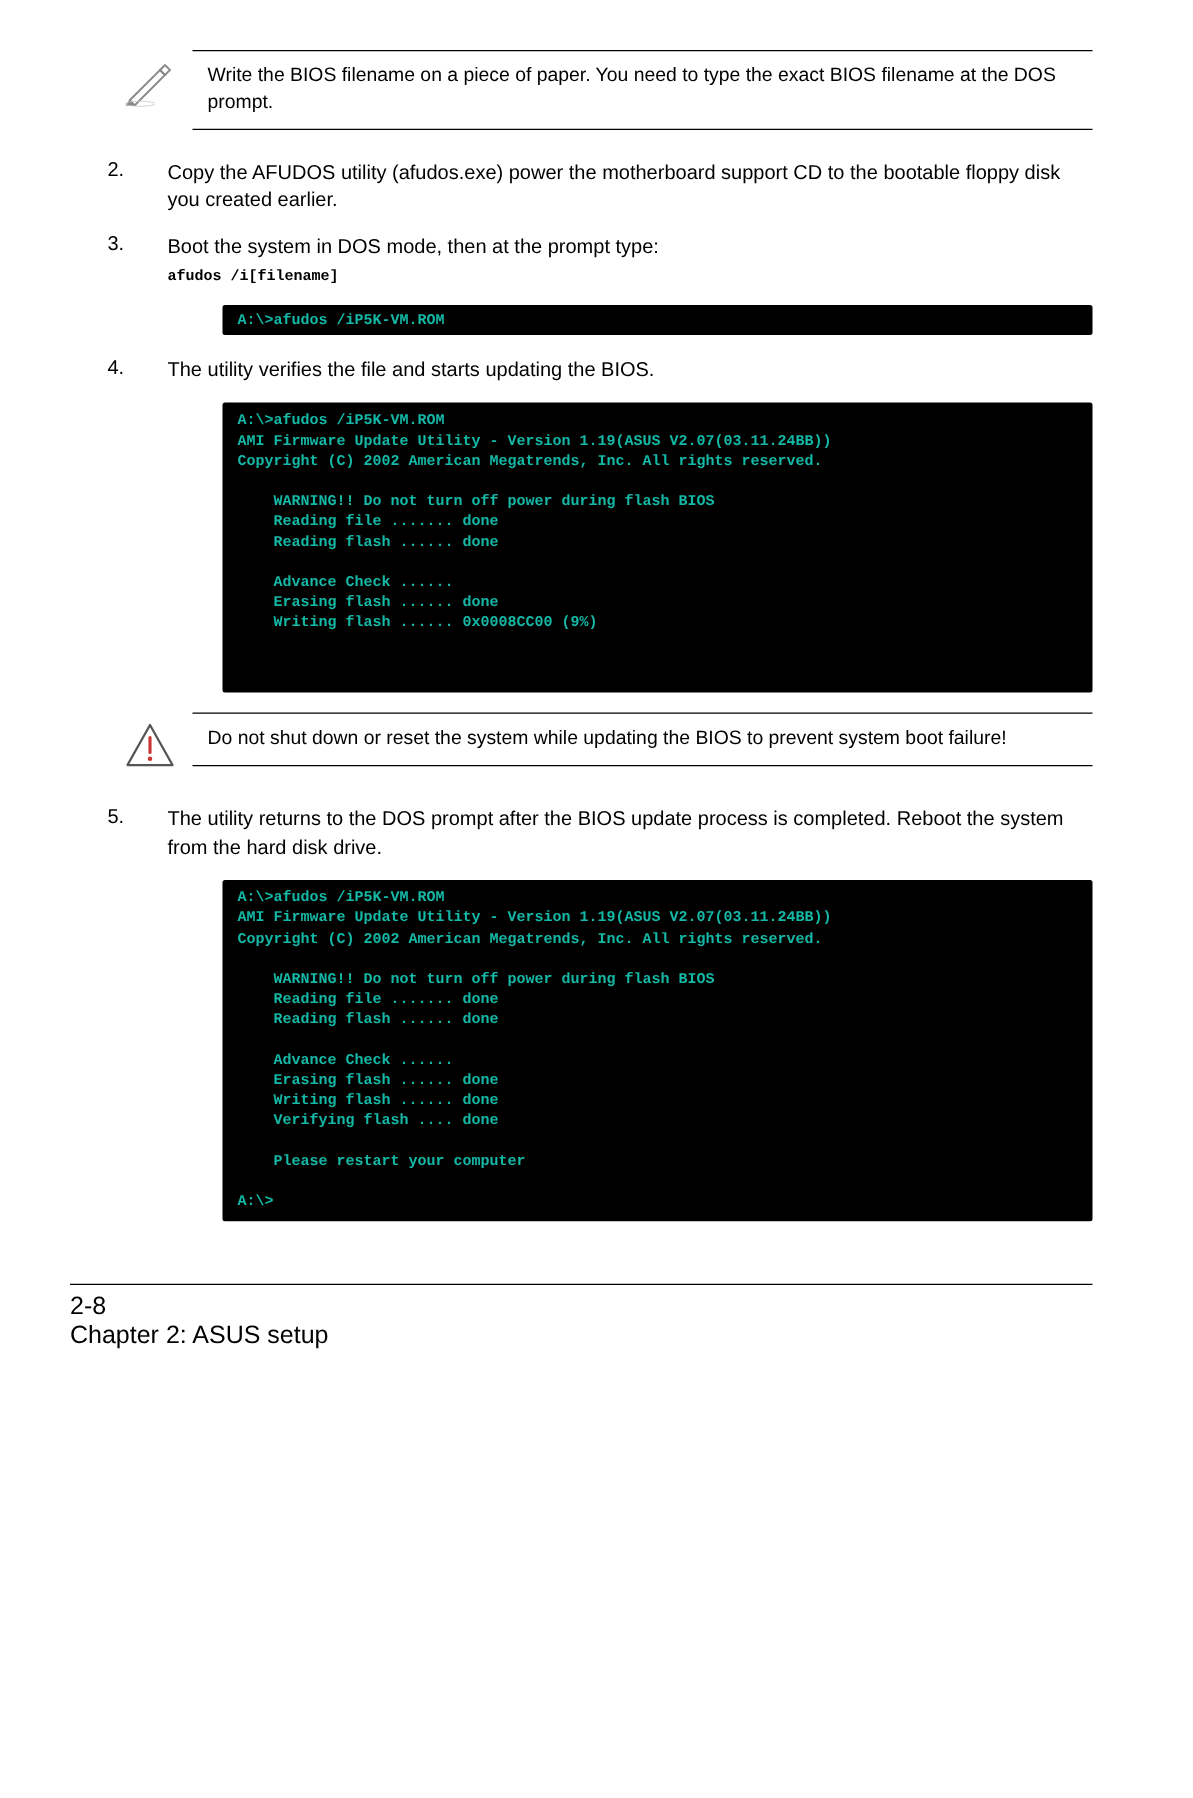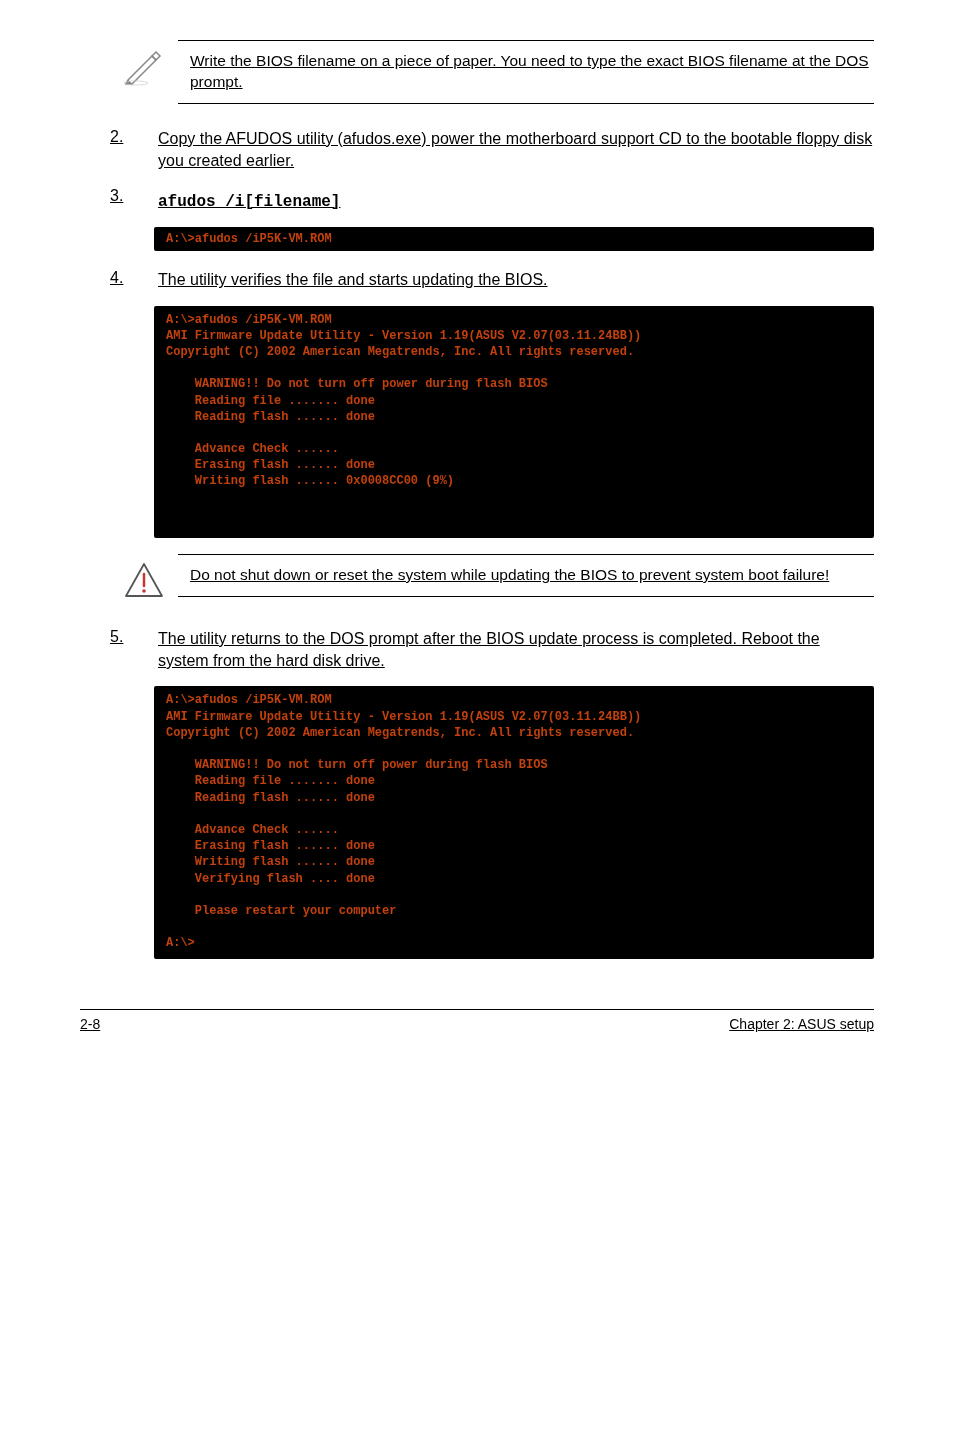--- a/index.html
+++ b/index.html
@@ -5,22 +5,21 @@
   body {
     margin: 0;
     padding: 0;
     font-family: Arial, Helvetica, sans-serif;
     font-size: 16px;
     color: #000;
     background: #fff;
     width: 954px;
   }
   .page {
-    padding: 40px 80px 20px 110px;
-    text-decoration: underline;
+    padding: 40px 80px 20px 86px;
   }
   .note-block {
     display: flex;
     align-items: flex-start;
     margin-bottom: 24px;
     margin-left: 12px;
   }
   .note-block .rule {
     border-top: 1px solid #000;
     border-bottom: 1px solid #000;
@@ -52,57 +51,58 @@
     font-size: 16px;
   }
   .step-body {
     flex: 1;
     font-size: 16px;
     line-height: 1.4;
   }
   .code-inline {
     font-family: "Courier New", monospace;
     font-weight: bold;
-    font-size: 16px;
+    font-size: 12px;
     display: block;
     margin-top: 4px;
   }
   .sub-para {
     margin-top: 14px;
   }
   .terminal {
     background: #000;
-    color: #c2410c;
+    color: #14b8a6;
     font-family: "Courier New", monospace;
     font-size: 12px;
     font-weight: bold;
     line-height: 1.35;
     padding: 6px 12px 6px 12px;
-    margin: 6px 0 16px 44px;
+    margin: 6px 0 16px 92px;
     white-space: pre;
     border-radius: 2px;
   }
   .terminal.short {
     padding: 4px 12px;
     margin-bottom: 18px;
   }
   .terminal.tall {
     padding-bottom: 48px;
   }
   .terminal.medium {
     padding-bottom: 8px;
   }
   .footer {
     display: flex;
     justify-content: space-between;
     border-top: 1px solid #000;
     padding-top: 6px;
     margin-top: 50px;
-    font-size: 14px;
+    font-size: 20px;
     margin-left: -30px;
+    flex-direction: column;
   }
 </style>
 </head>
 <body>
 
 <div class="page">
 
   <div class="note-block">
     <div class="note-icon">
       <svg viewBox="0 0 44 40">
@@ -116,20 +116,21 @@
   </div>
 
   <ol class="steps">
     <li>
       <div class="step-num">2.</div>
       <div class="step-body">Copy the AFUDOS utility (afudos.exe) power the motherboard support CD to the bootable floppy disk you created earlier.</div>
     </li>
     <li>
       <div class="step-num">3.</div>
       <div class="step-body">
+        <span>Boot the system in DOS mode, then at the prompt type:</span>
         <span class="code-inline">afudos /i[filename]</span>
       </div>
     </li>
   </ol>
 
   <div class="terminal short">A:\&gt;afudos /iP5K-VM.ROM</div>
 
   <ol class="steps">
     <li>
       <div class="step-num">4.</div>

